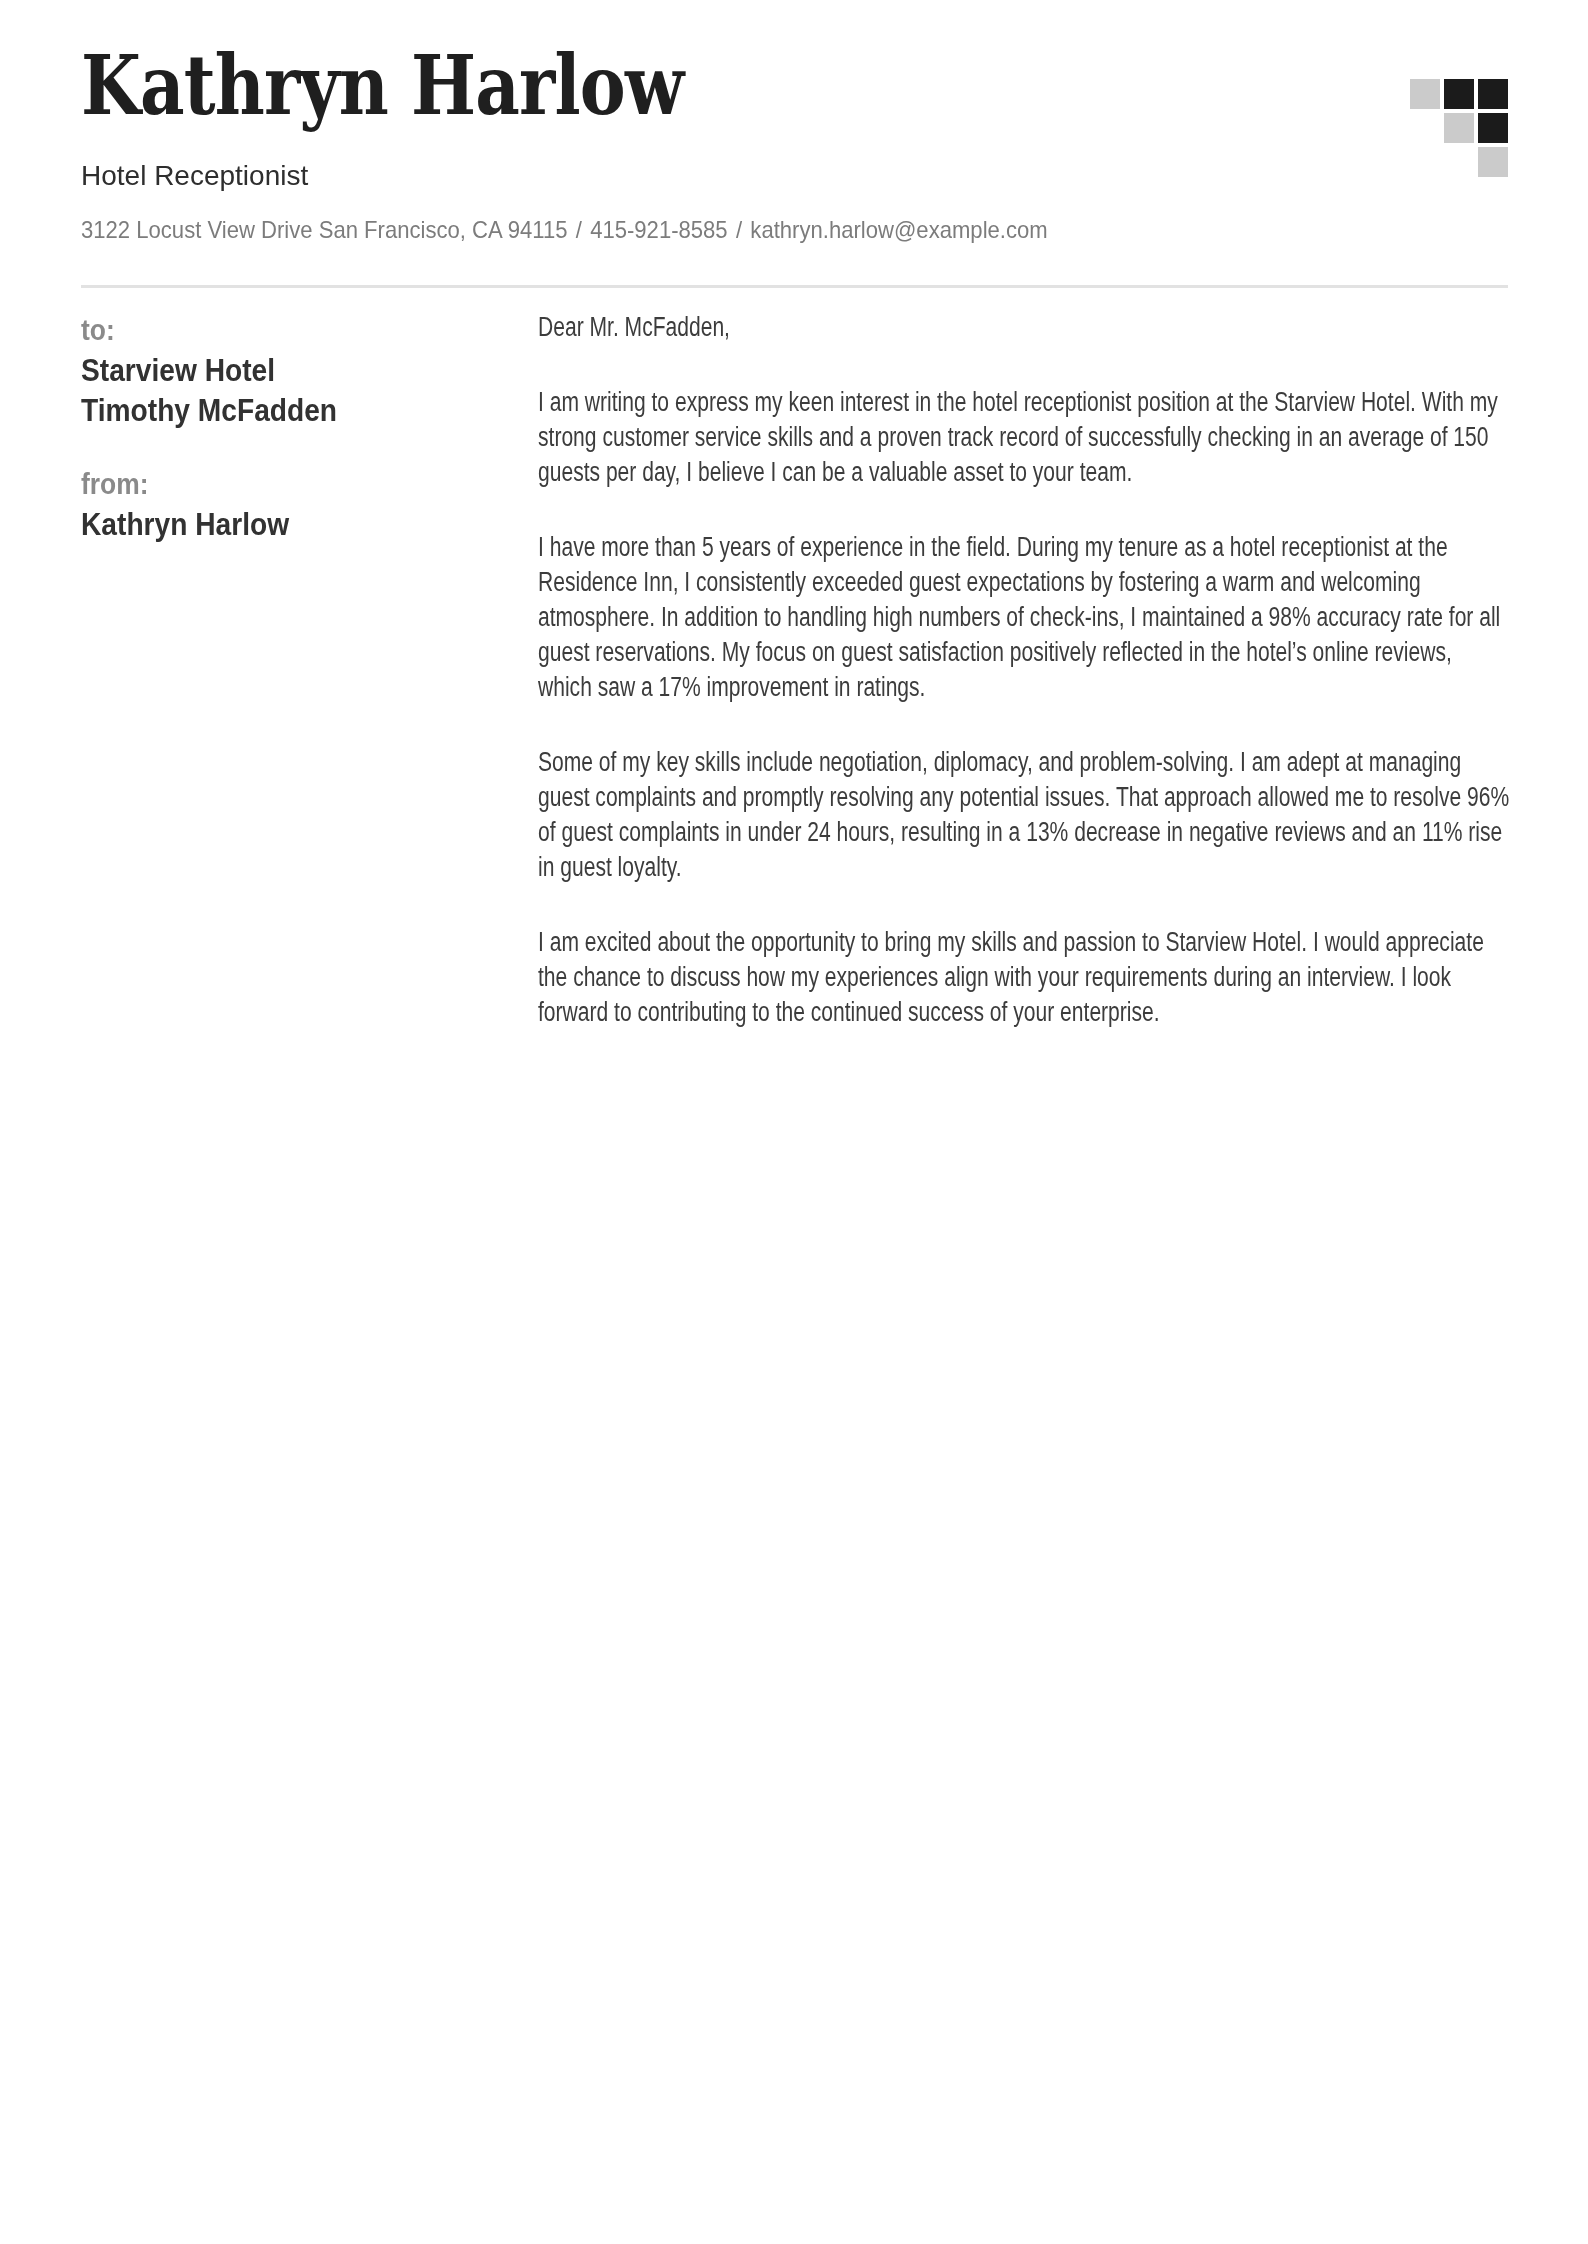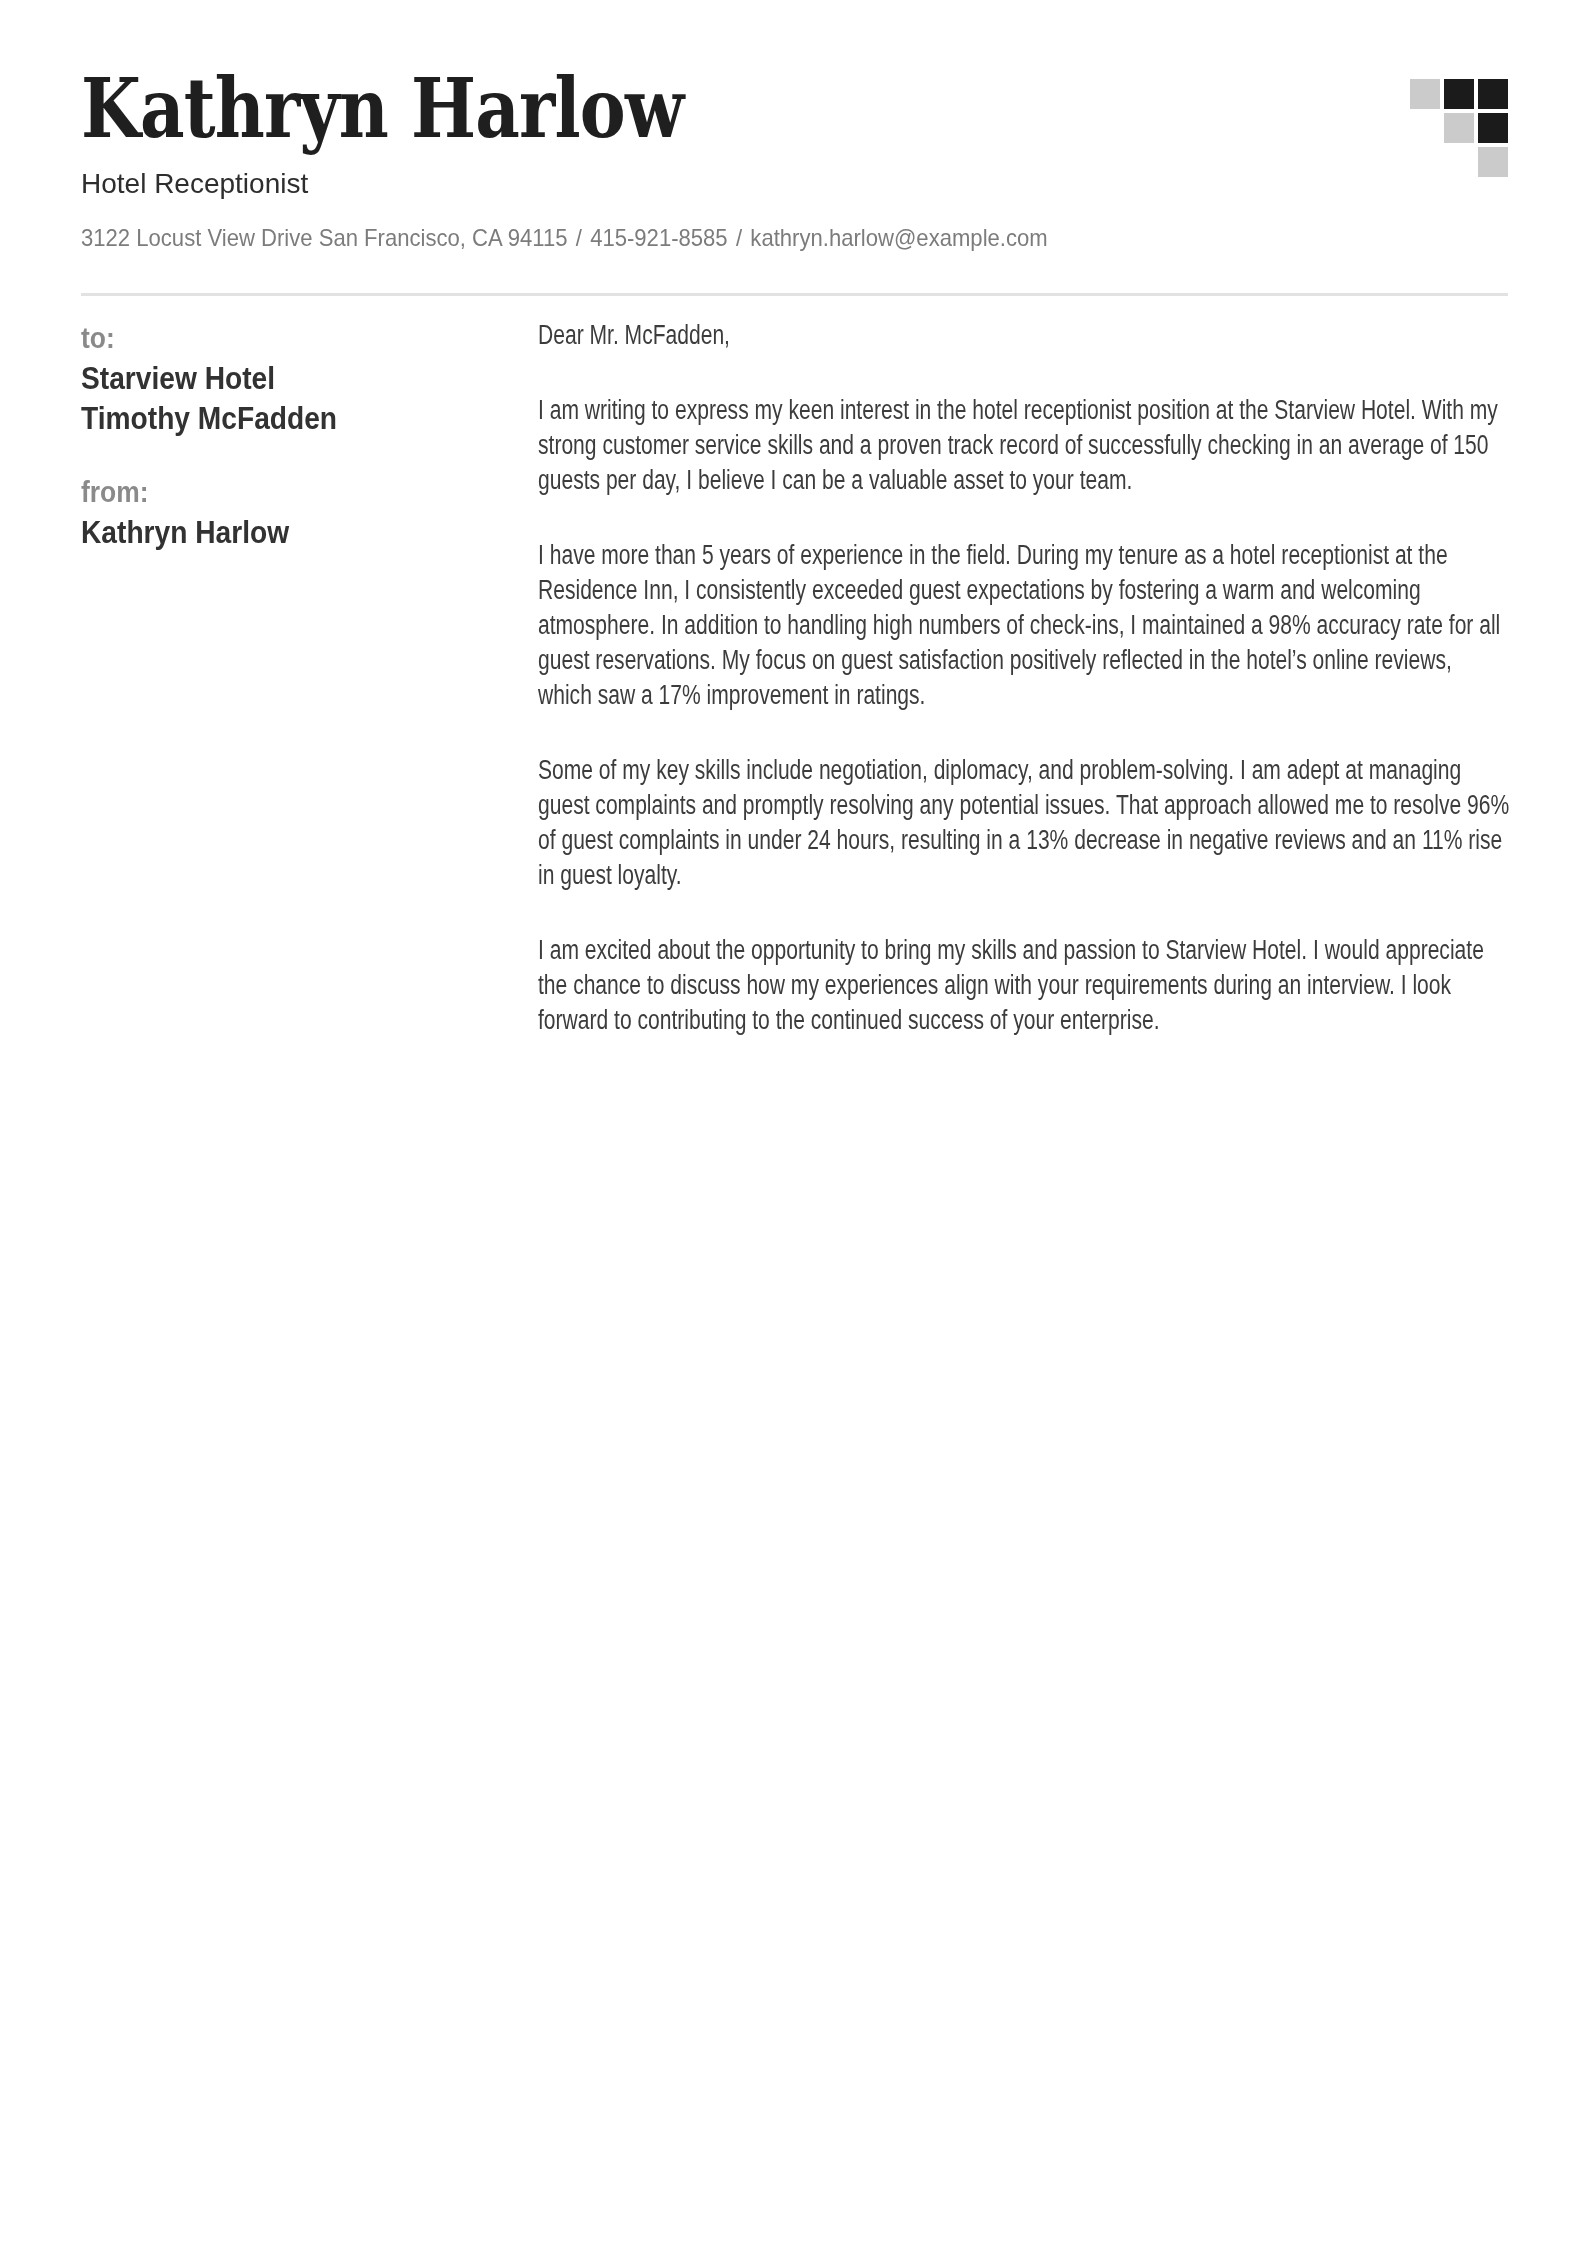--- a/index.html
+++ b/index.html
@@ -1,40 +1,40 @@
 <!DOCTYPE html>
 <html style="--page-bg: #ffffff; --title-ink: #1f1f1f; --subtitle-ink: #2e2e2e; --muted: #7c7c7c; --label-gray: #8a8a8a; --name-ink: #323232; --body-ink: #3c3c3c; --divider: #e2e2e2; --logo-black: #1b1b1b; --logo-gray: #cbcbcb;"><head>
 <meta charset="utf-8">
 <style>
   html, body { margin: 0; padding: 0; background: #ffffff; }
   .page {
     position: relative;
     width: 1588px;
     height: 2244px;
     box-sizing: border-box;
-    padding: 67px 80px 0 81px;
+    padding: 44px 80px 0 81px;
     background: var(--page-bg, #fff);
     font-family: "Liberation Sans", sans-serif;
     overflow: hidden;
   }
   
   .title {
     margin: 0;
     font-family: "DejaVu Serif", "Liberation Serif", serif;
     font-weight: 700;
     font-size: 82px;
     line-height: 82px;
     letter-spacing: -1px;
     color: var(--title-ink, #1f1f1f);
     transform: scaleX(0.84);
     transform-origin: left center;
     white-space: nowrap;
   }
   .subtitle {
-    margin-top: 21px;
+    margin-top: 36px;
     font-size: 28px;
     line-height: 28px;
     color: var(--subtitle-ink, #2e2e2e);
   }
   .contact {
     margin-top: 28px;
     font-size: 24px;
     line-height: 24px;
     color: var(--muted, #7c7c7c);
     transform: scaleX(0.92);

